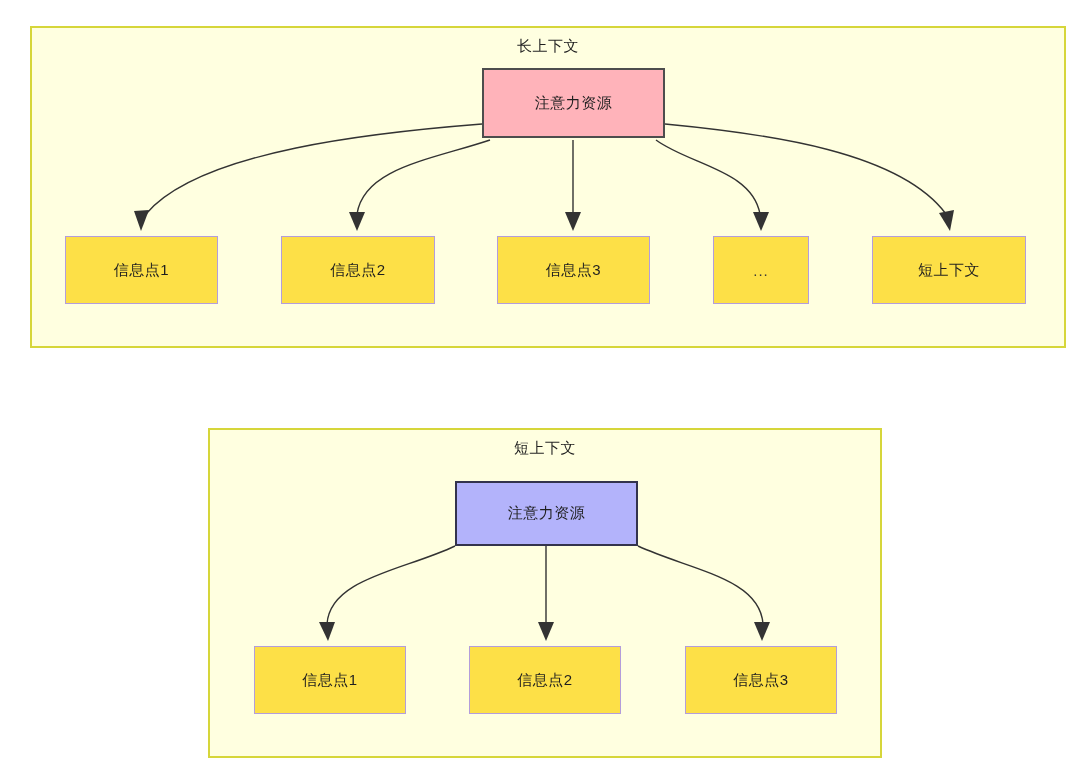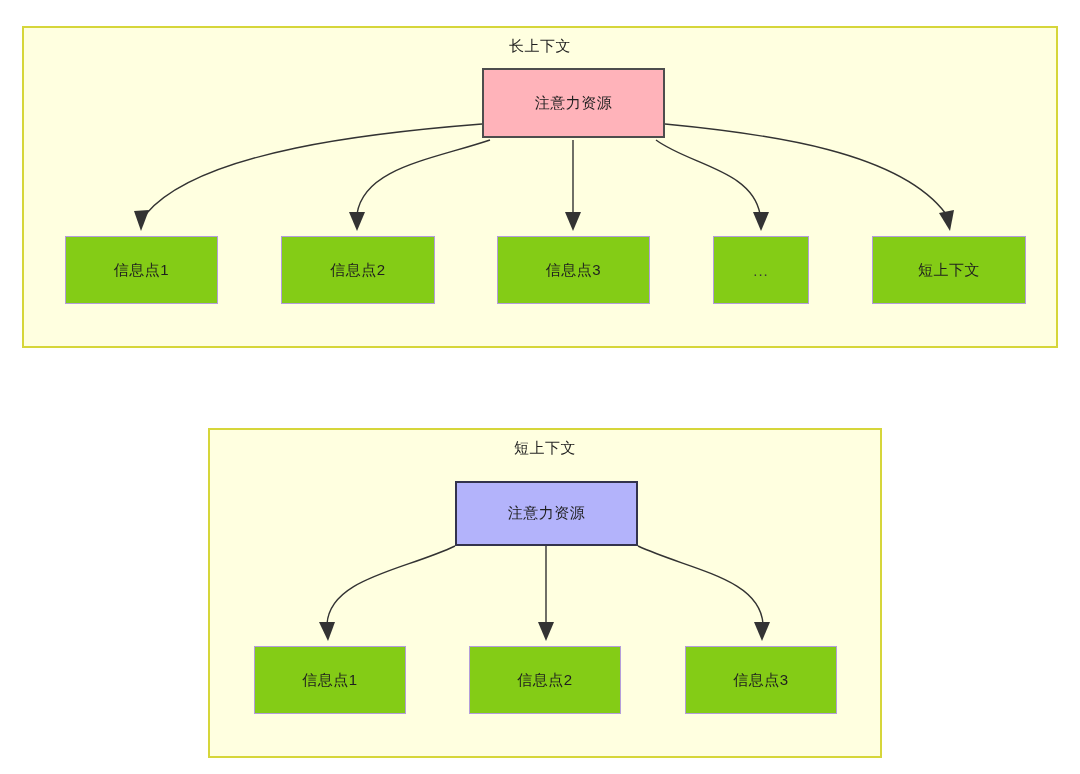--- a/index.html
+++ b/index.html
@@ -24,21 +24,21 @@
   }
 
   
   .group {
     position: absolute;
     background: #ffffe0;
     border: 2px solid #d6d63a;
     box-sizing: border-box;
   }
   #group-long {
-    left: 22px;
+    left: 30px;
     top: 26px;
     width: 1036px;
     height: 322px;
   }
   #group-short {
     left: 208px;
     top: 428px;
     width: 674px;
     height: 330px;
   }
@@ -68,21 +68,21 @@
   }
   .node-attention-long {
     background: #ffb3ba;
     border: 2px solid #4d4d4d;
   }
   .node-attention-short {
     background: #b3b3fb;
     border: 2px solid #33334d;
   }
   .node-info {
-    background: #84cc16;
+    background: #fde047;
     border: 1.6px solid #b39ddb;
   }
 
   
   #n-attn-long  { left: 482px; top: 68px;  width: 183px; height: 70px; }
   #n-info-1     { left: 65px;  top: 236px; width: 153px; height: 68px; }
   #n-info-2     { left: 281px; top: 236px; width: 154px; height: 68px; }
   #n-info-3     { left: 497px; top: 236px; width: 153px; height: 68px; }
   #n-info-dots  { left: 713px; top: 236px; width: 96px;  height: 68px; }
   #n-info-n     { left: 872px; top: 236px; width: 154px; height: 68px; }

